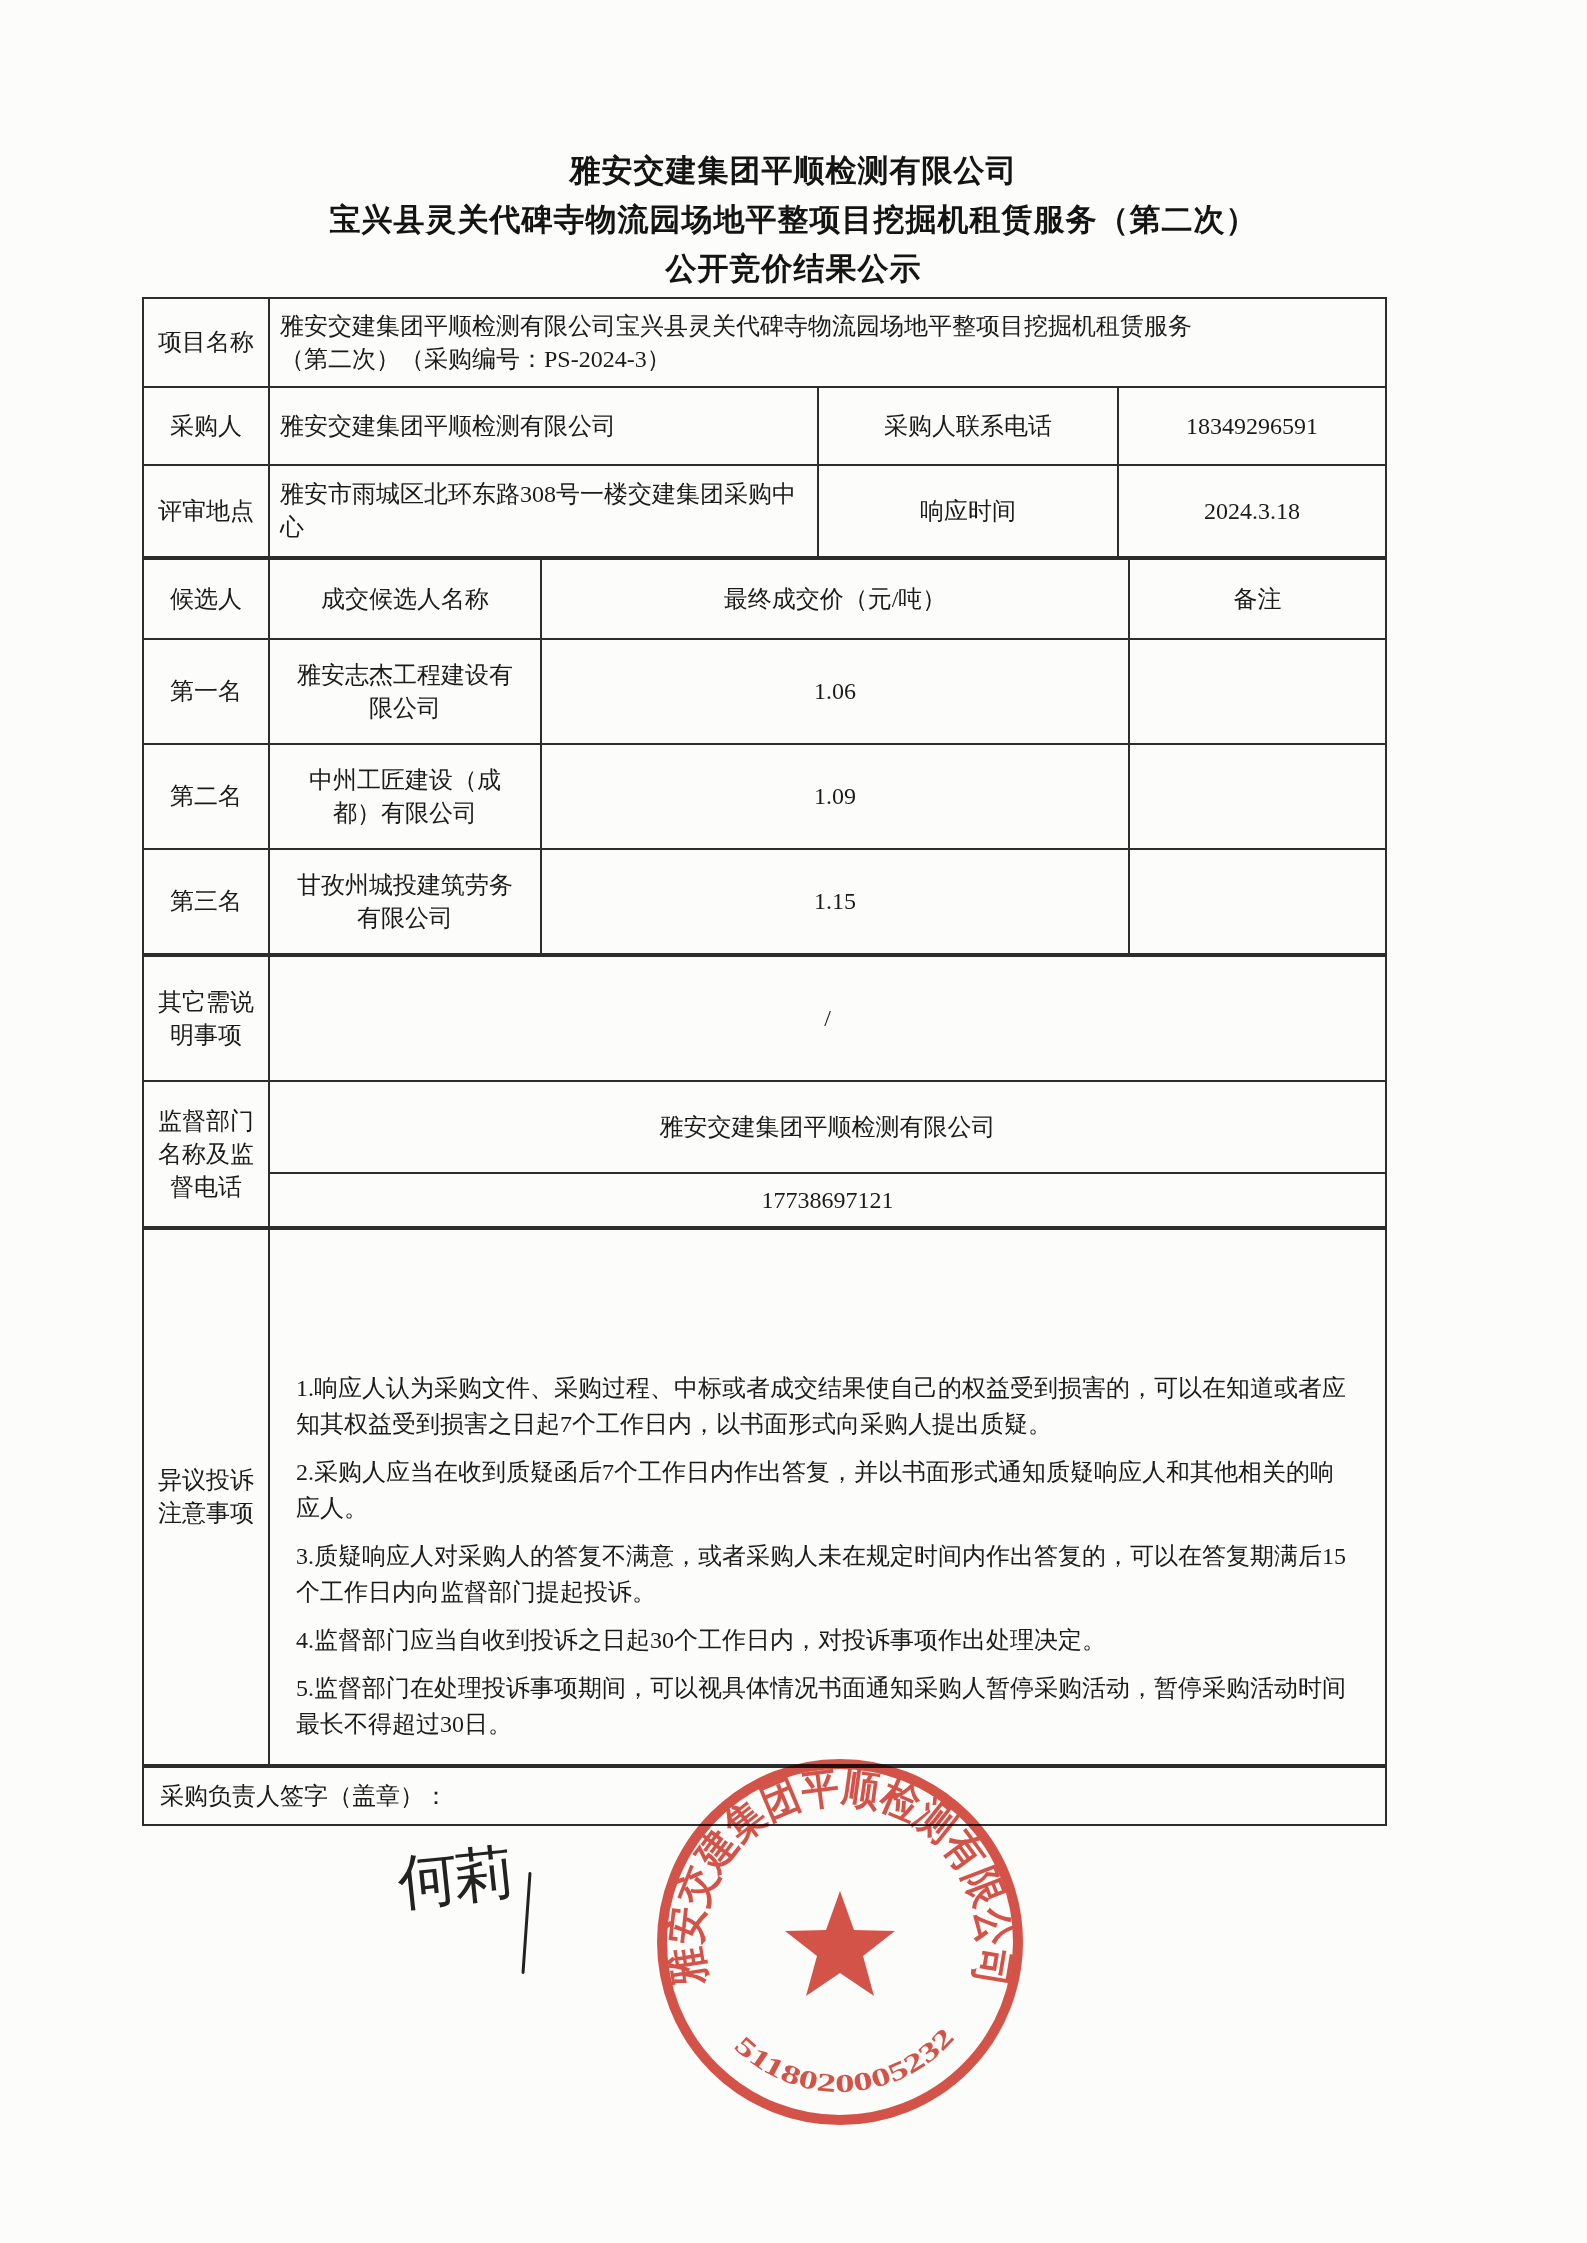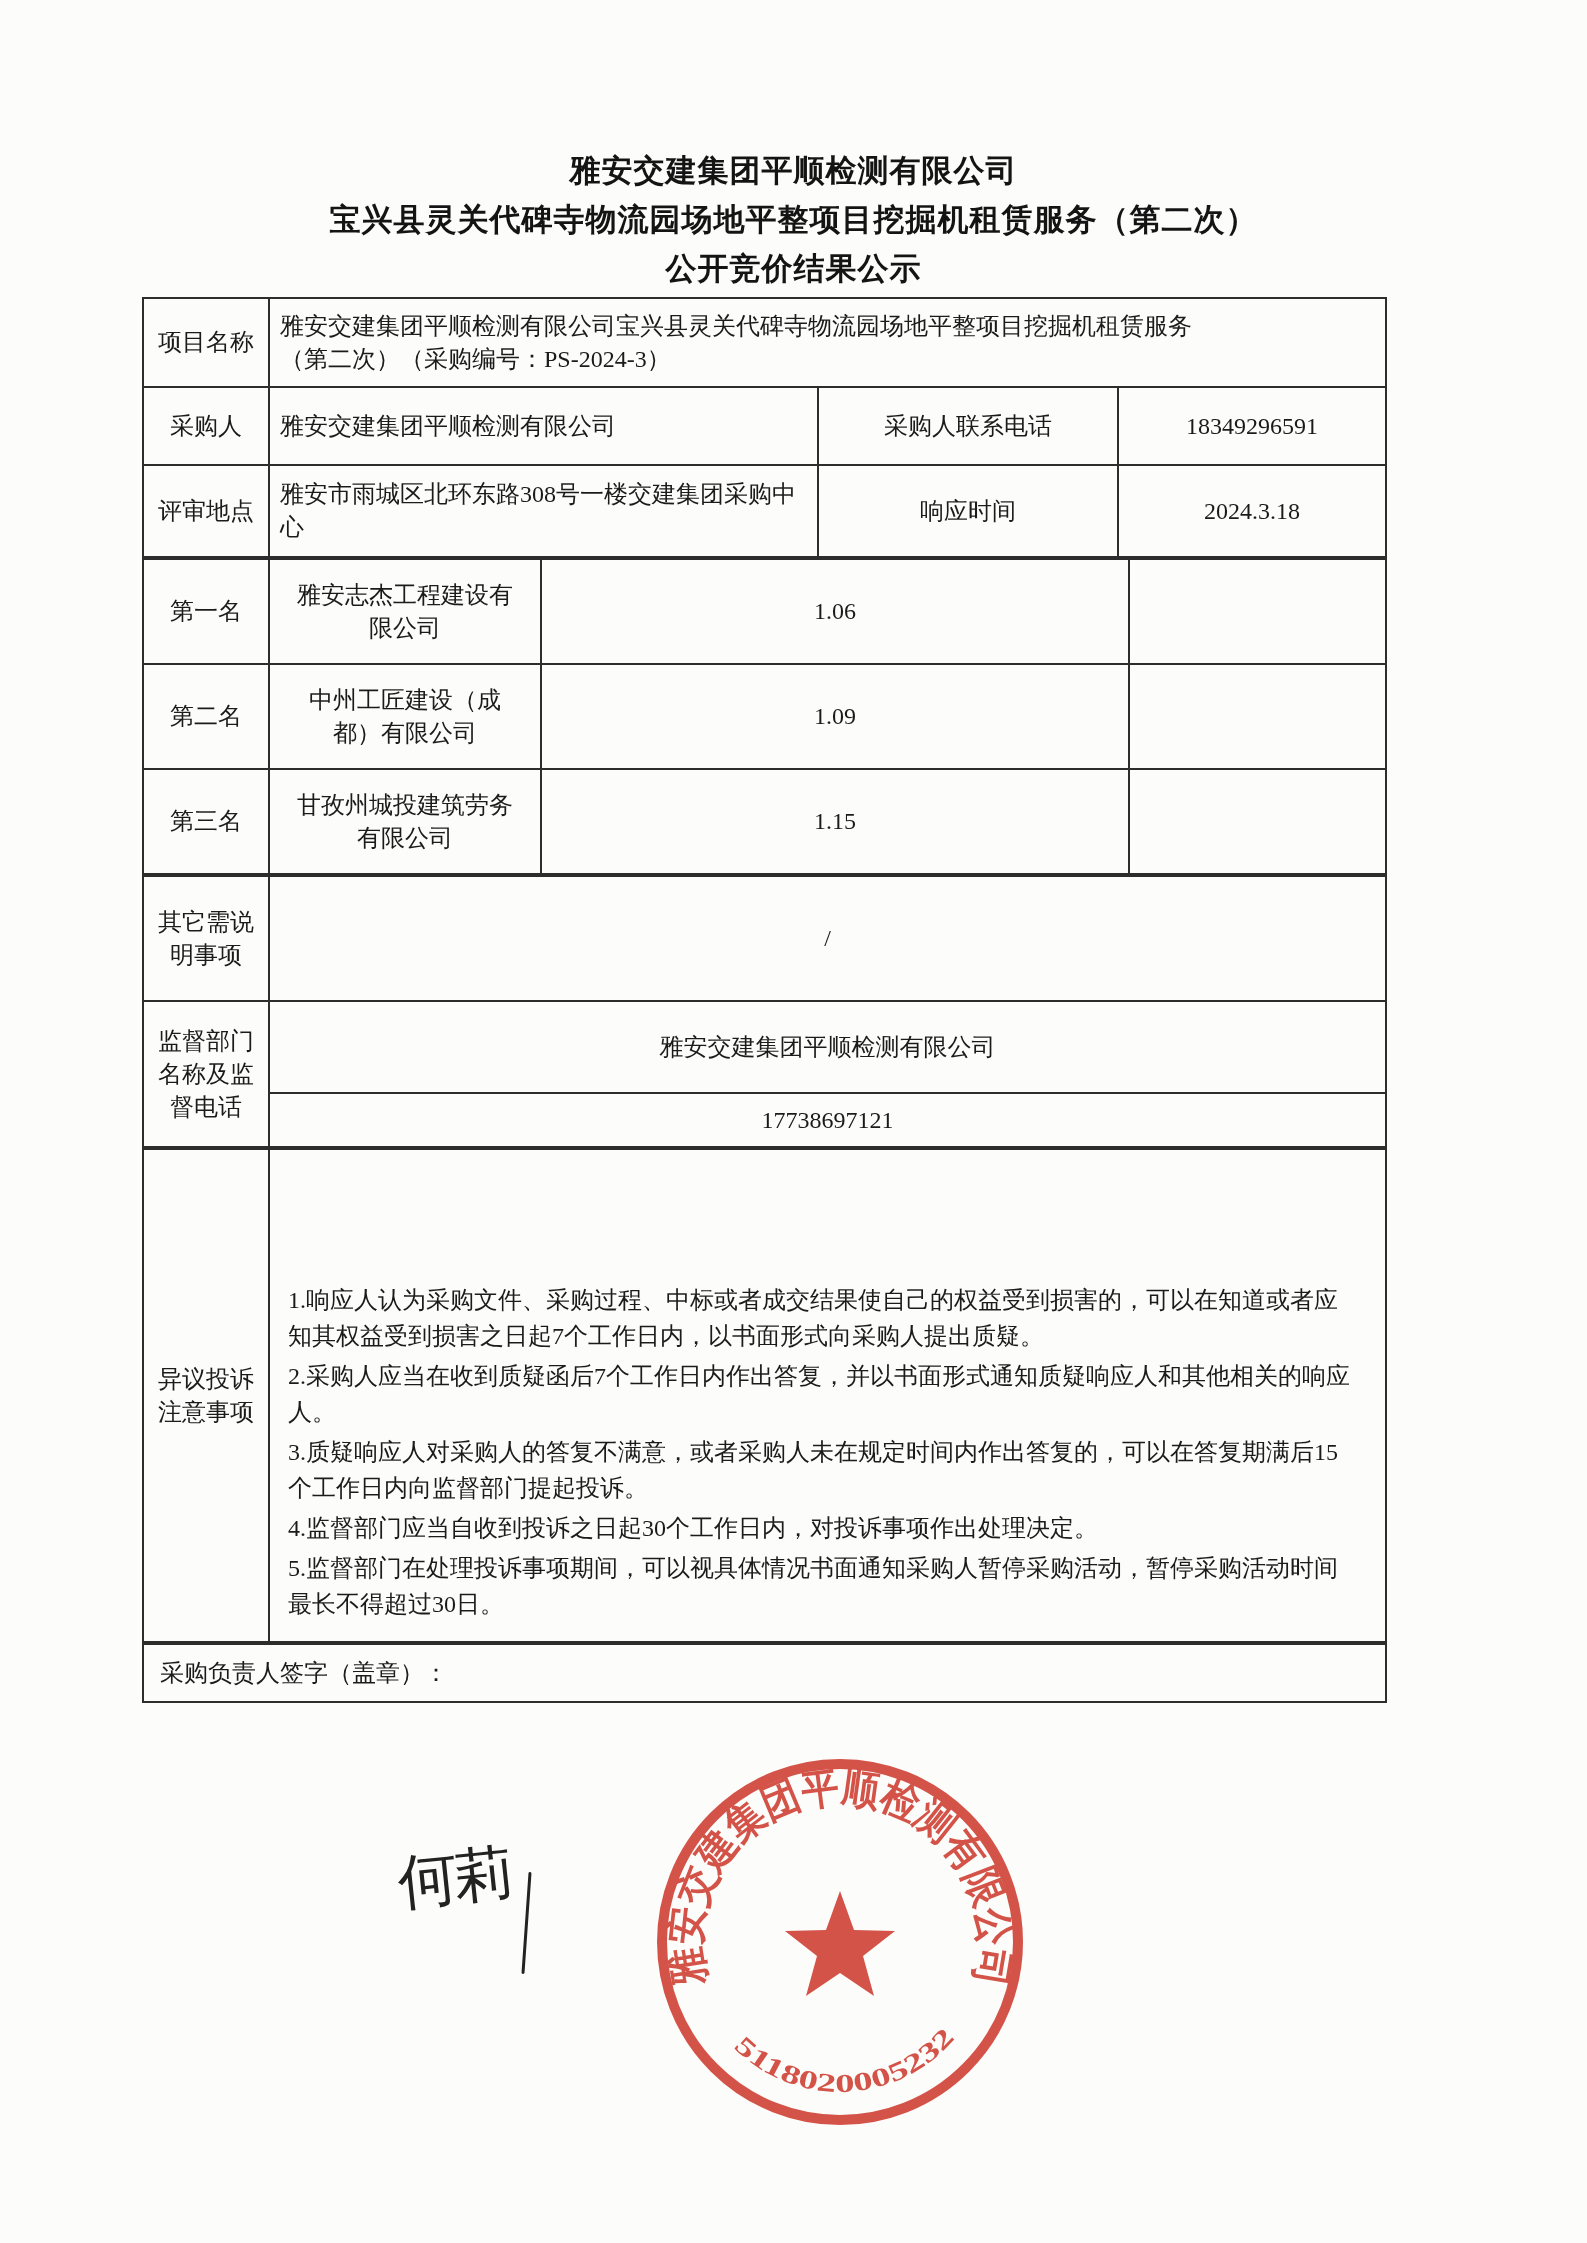--- a/index.html
+++ b/index.html
@@ -20,21 +20,21 @@
   td{
     border:2px solid #2d2d2d;font-size:24px;line-height:33px;
     padding:4px 10px;vertical-align:middle;color:#1b1b1b;
     word-break:break-all;
   }
   td.c{text-align:center;}
   td.l{text-align:left;}
   td.name-cell{padding:14px 25px;text-align:center;}
   td.label-cell{text-align:center;padding:4px 8px;}
   .objection-cell{vertical-align:top;padding:128px 22px 10px 14px;line-height:36px;}
-  .objection-cell p{margin:4px;}
+  .objection-cell p{margin:12px;}
   .sig-row-cell{font-size:24px;padding-left:16px;margin-left:30px;}
   .signature{
     position:absolute;left:398px;top:1838px;font-size:60px;color:#222;
     transform:rotate(-6deg);font-family:"DejaVu Sans","Liberation Sans",sans-serif;
     font-weight:500;letter-spacing:-4px;
   }
   .signature-stroke{
     position:absolute;left:525px;top:1872px;width:3px;height:102px;
     background:#232323;transform:rotate(4deg);border-radius:2px;
   }
@@ -86,20 +86,26 @@
     </table>
 
   <table>
     <colgroup>
         <col style="width:126px">
         <col style="width:272px">
         <col style="width:588px">
         <col style="width:257px">
       </colgroup>
     <tbody>
+        <tr style="height:80px">
+      <td class="label-cell">候选人</td>
+      <td class="c">成交候选人名称</td>
+      <td class="c">最终成交价（元/吨）</td>
+      <td class="c">备注</td>
+    </tr>
     <tr style="height:105px">
       <td class="label-cell">第一名</td>
       <td class="name-cell">雅安志杰工程建设有限公司</td>
       <td class="c">1.06</td>
       <td class="c"></td>
     </tr>
     <tr style="height:105px">
       <td class="label-cell">第二名</td>
       <td class="name-cell">中州工匠建设（成都）有限公司</td>
       <td class="c">1.09</td>

